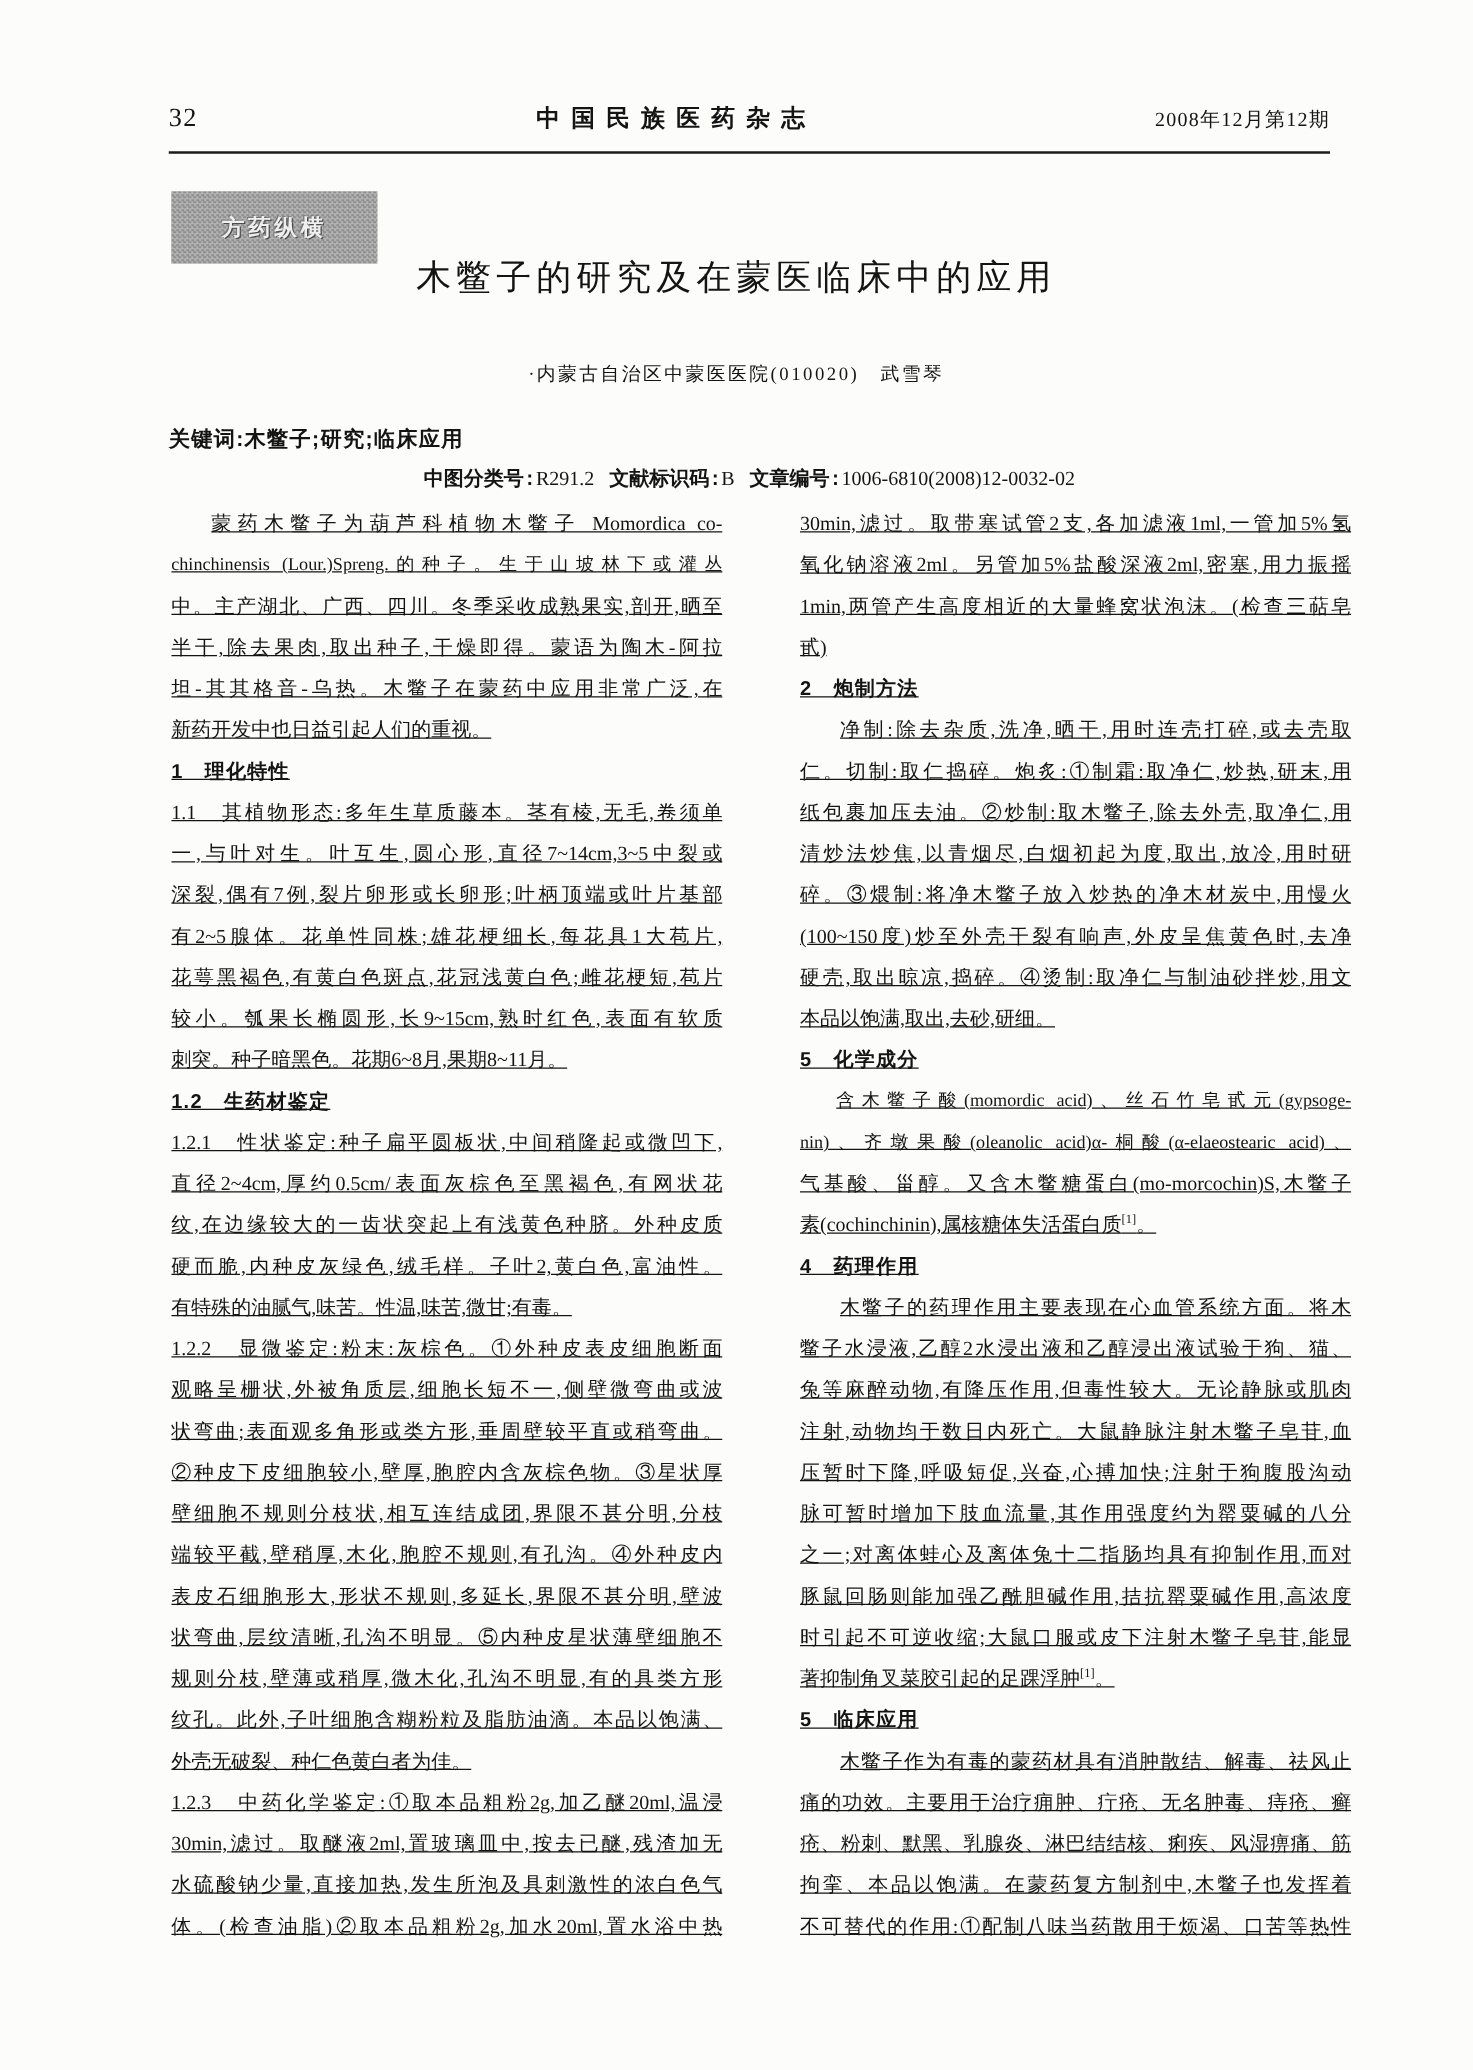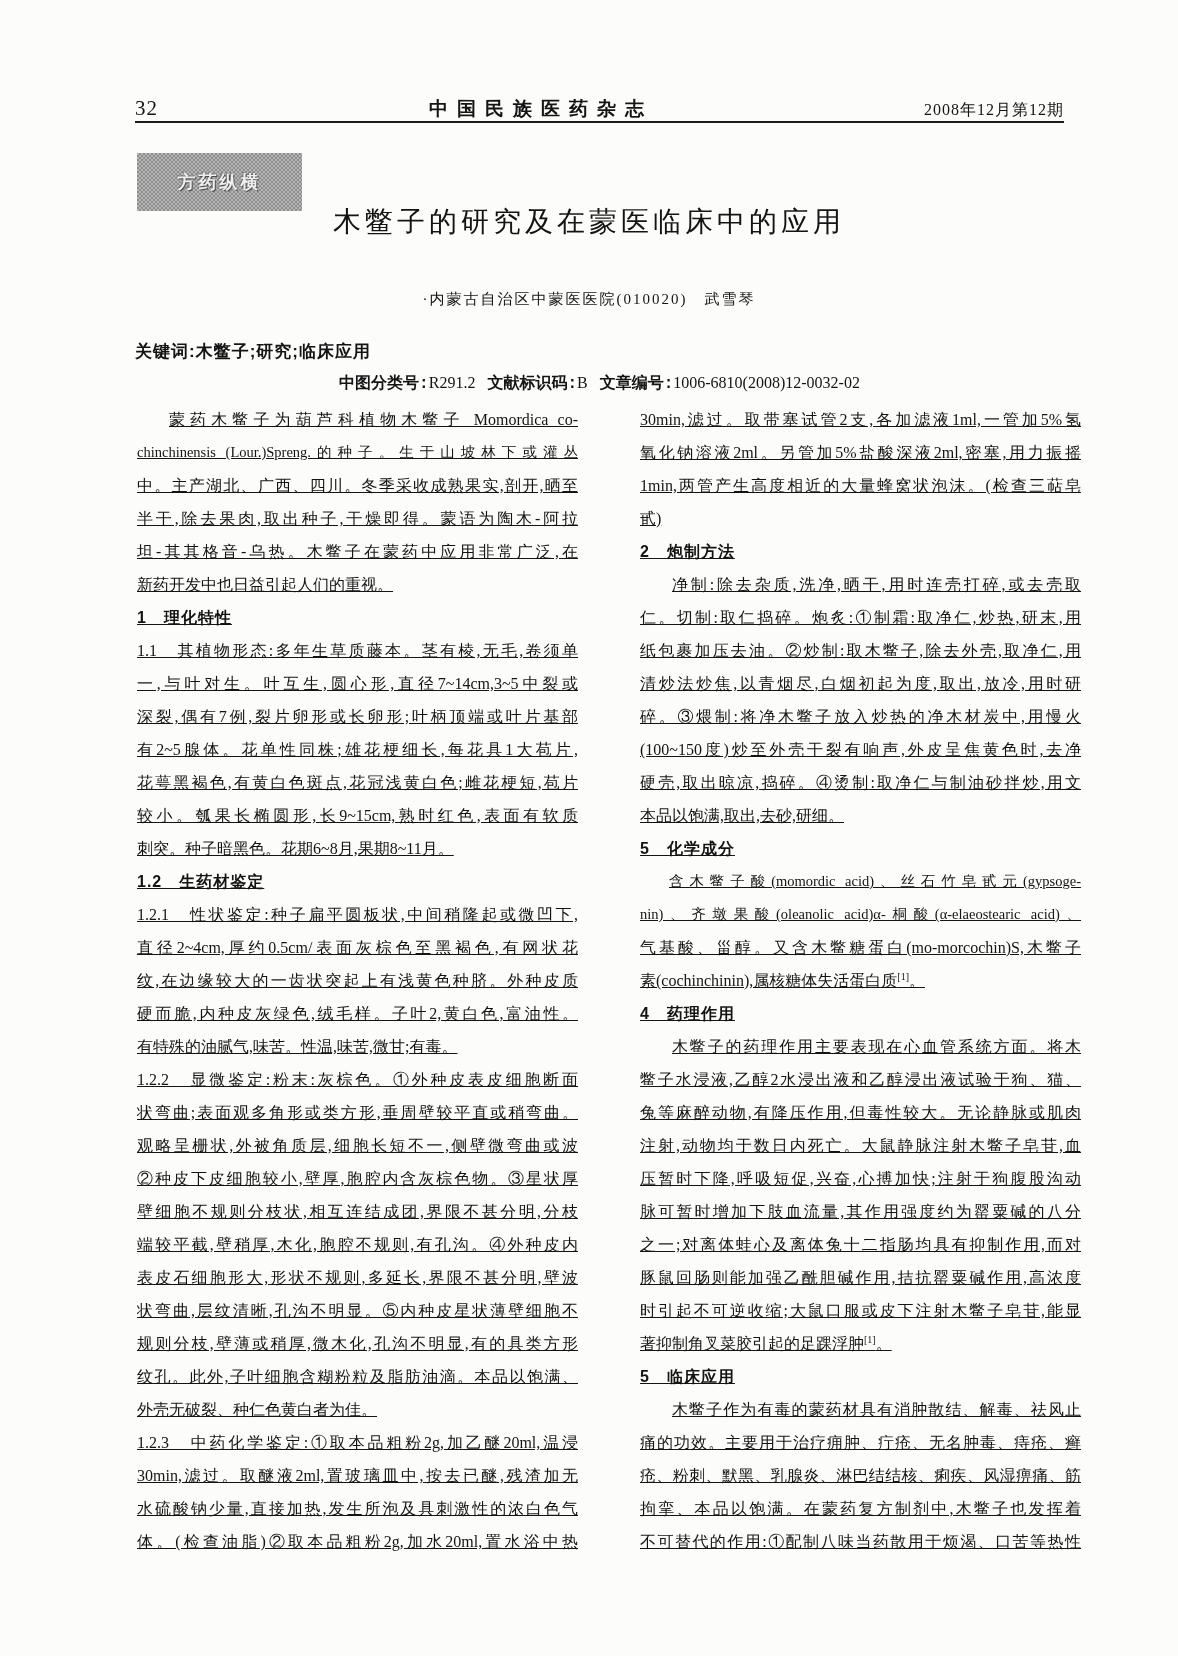--- a/index.html
+++ b/index.html
@@ -4,21 +4,21 @@
 <style>
   html,body{margin:0;padding:0;}
   body{
     width:1178px;height:1656px;position:relative;
     background:#fcfcfa;color:#141414;
     font-family:"Liberation Serif","DejaVu Serif",serif;
     overflow:hidden;
   }
   
   .header{
-    position:absolute;left:135px;top:96px;width:929px;
+    position:absolute;left:135px;top:82px;width:929px;
     display:flex;align-items:baseline;
   }
   .page-num{font-size:21px;letter-spacing:1px;}
   .journal{flex:1;text-align:center;font-size:19px;font-weight:bold;letter-spacing:9px;}
   .issue{font-size:16px;letter-spacing:1px;}
   .rule{position:absolute;left:135px;top:121px;width:929px;height:2px;background:#1c1c1c;}
   
   .badge{
     position:absolute;left:137px;top:153px;width:165px;height:58px;
     background:repeating-conic-gradient(#8f8f8f 0% 25%, #b4b4b4 0% 50%);
@@ -109,22 +109,22 @@
       <div class="line j">花萼黑褐色,有黄白色斑点,花冠浅黄白色;雌花梗短,苞片</div>
       <div class="line j">较小。瓠果长椭圆形,长9~15cm,熟时红色,表面有软质</div>
       <div class="line e">刺突。种子暗黑色。花期6~8月,果期8~11月。</div>
       <div class="line h">1.2　生药材鉴定</div>
       <div class="line j">1.2.1　性状鉴定:种子扁平圆板状,中间稍隆起或微凹下,</div>
       <div class="line j">直径2~4cm,厚约0.5cm/表面灰棕色至黑褐色,有网状花</div>
       <div class="line j">纹,在边缘较大的一齿状突起上有浅黄色种脐。外种皮质</div>
       <div class="line j">硬而脆,内种皮灰绿色,绒毛样。子叶2,黄白色,富油性。</div>
       <div class="line e">有特殊的油腻气,味苦。性温,味苦,微甘;有毒。</div>
       <div class="line j">1.2.2　显微鉴定:粉末:灰棕色。①外种皮表皮细胞断面</div>
+      <div class="line j">观略呈栅状,外被角质层,细胞长短不一,侧壁微弯曲或波</div>
       <div class="line j">状弯曲;表面观多角形或类方形,垂周壁较平直或稍弯曲。</div>
-      <div class="line j">观略呈栅状,外被角质层,细胞长短不一,侧壁微弯曲或波</div>
       <div class="line j">②种皮下皮细胞较小,壁厚,胞腔内含灰棕色物。③星状厚</div>
       <div class="line j">壁细胞不规则分枝状,相互连结成团,界限不甚分明,分枝</div>
       <div class="line j">端较平截,壁稍厚,木化,胞腔不规则,有孔沟。④外种皮内</div>
       <div class="line j">表皮石细胞形大,形状不规则,多延长,界限不甚分明,壁波</div>
       <div class="line j">状弯曲,层纹清晰,孔沟不明显。⑤内种皮星状薄壁细胞不</div>
       <div class="line j">规则分枝,壁薄或稍厚,微木化,孔沟不明显,有的具类方形</div>
       <div class="line j">纹孔。此外,子叶细胞含糊粉粒及脂肪油滴。本品以饱满、</div>
       <div class="line e">外壳无破裂、种仁色黄白者为佳。</div>
       <div class="line j">1.2.3　中药化学鉴定:①取本品粗粉2g,加乙醚20ml,温浸</div>
       <div class="line j">30min,滤过。取醚液2ml,置玻璃皿中,按去已醚,残渣加无</div>

